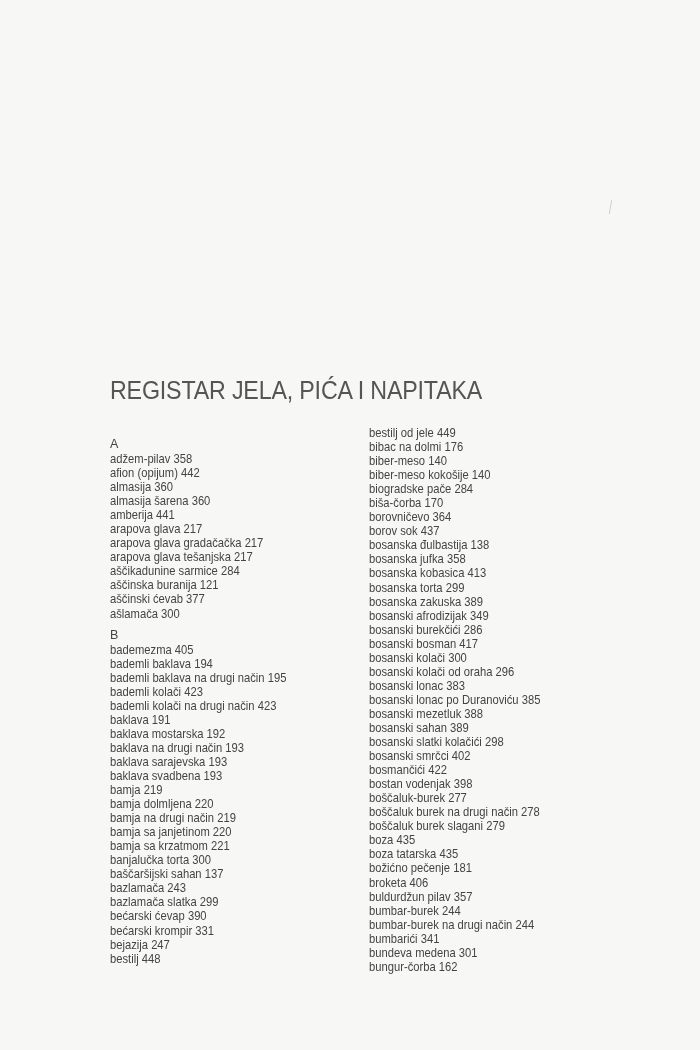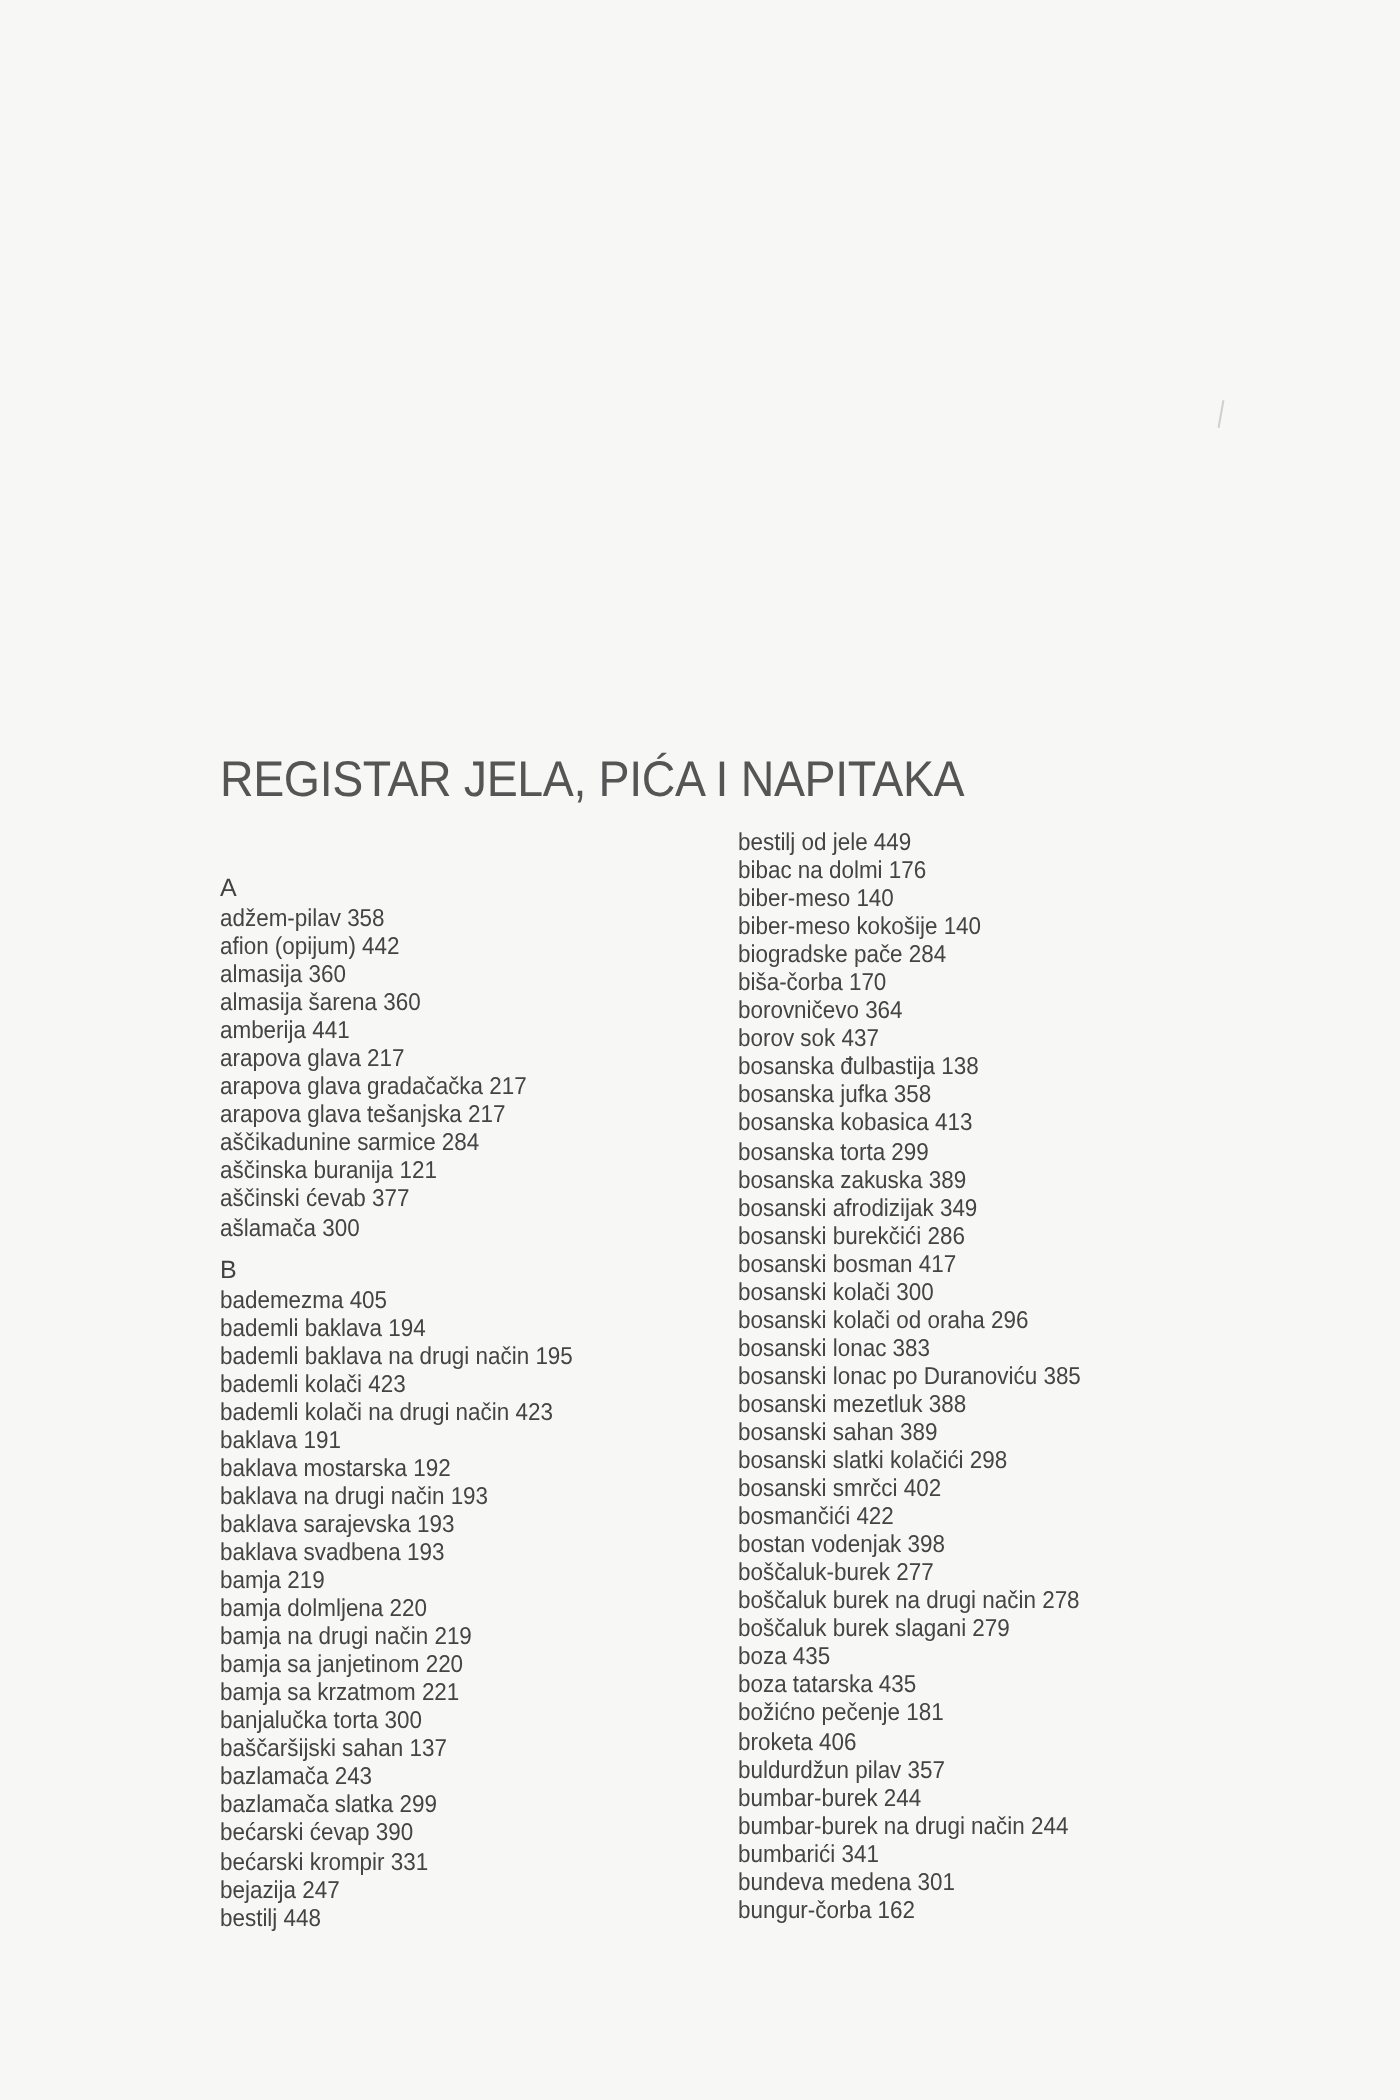--- a/index.html
+++ b/index.html
@@ -27,21 +27,21 @@
       transform-origin: left top;
     }
     .column {
       position: absolute;
       top: 436px;
       font-size: 12.2px;
       line-height: 14.05px;
       color: #444;
     }
     .col-left { left: 110px; }
-    .col-right { left: 369px; top: 414px; }
+    .col-right { left: 369px; top: 426px; }
     .entry {
       white-space: nowrap;
       transform: scaleX(0.92);
       transform-origin: left center;
     }
     .letter-head {
       font-size: 12.5px;
       color: #444;
       height: 16px;
       line-height: 16px;

